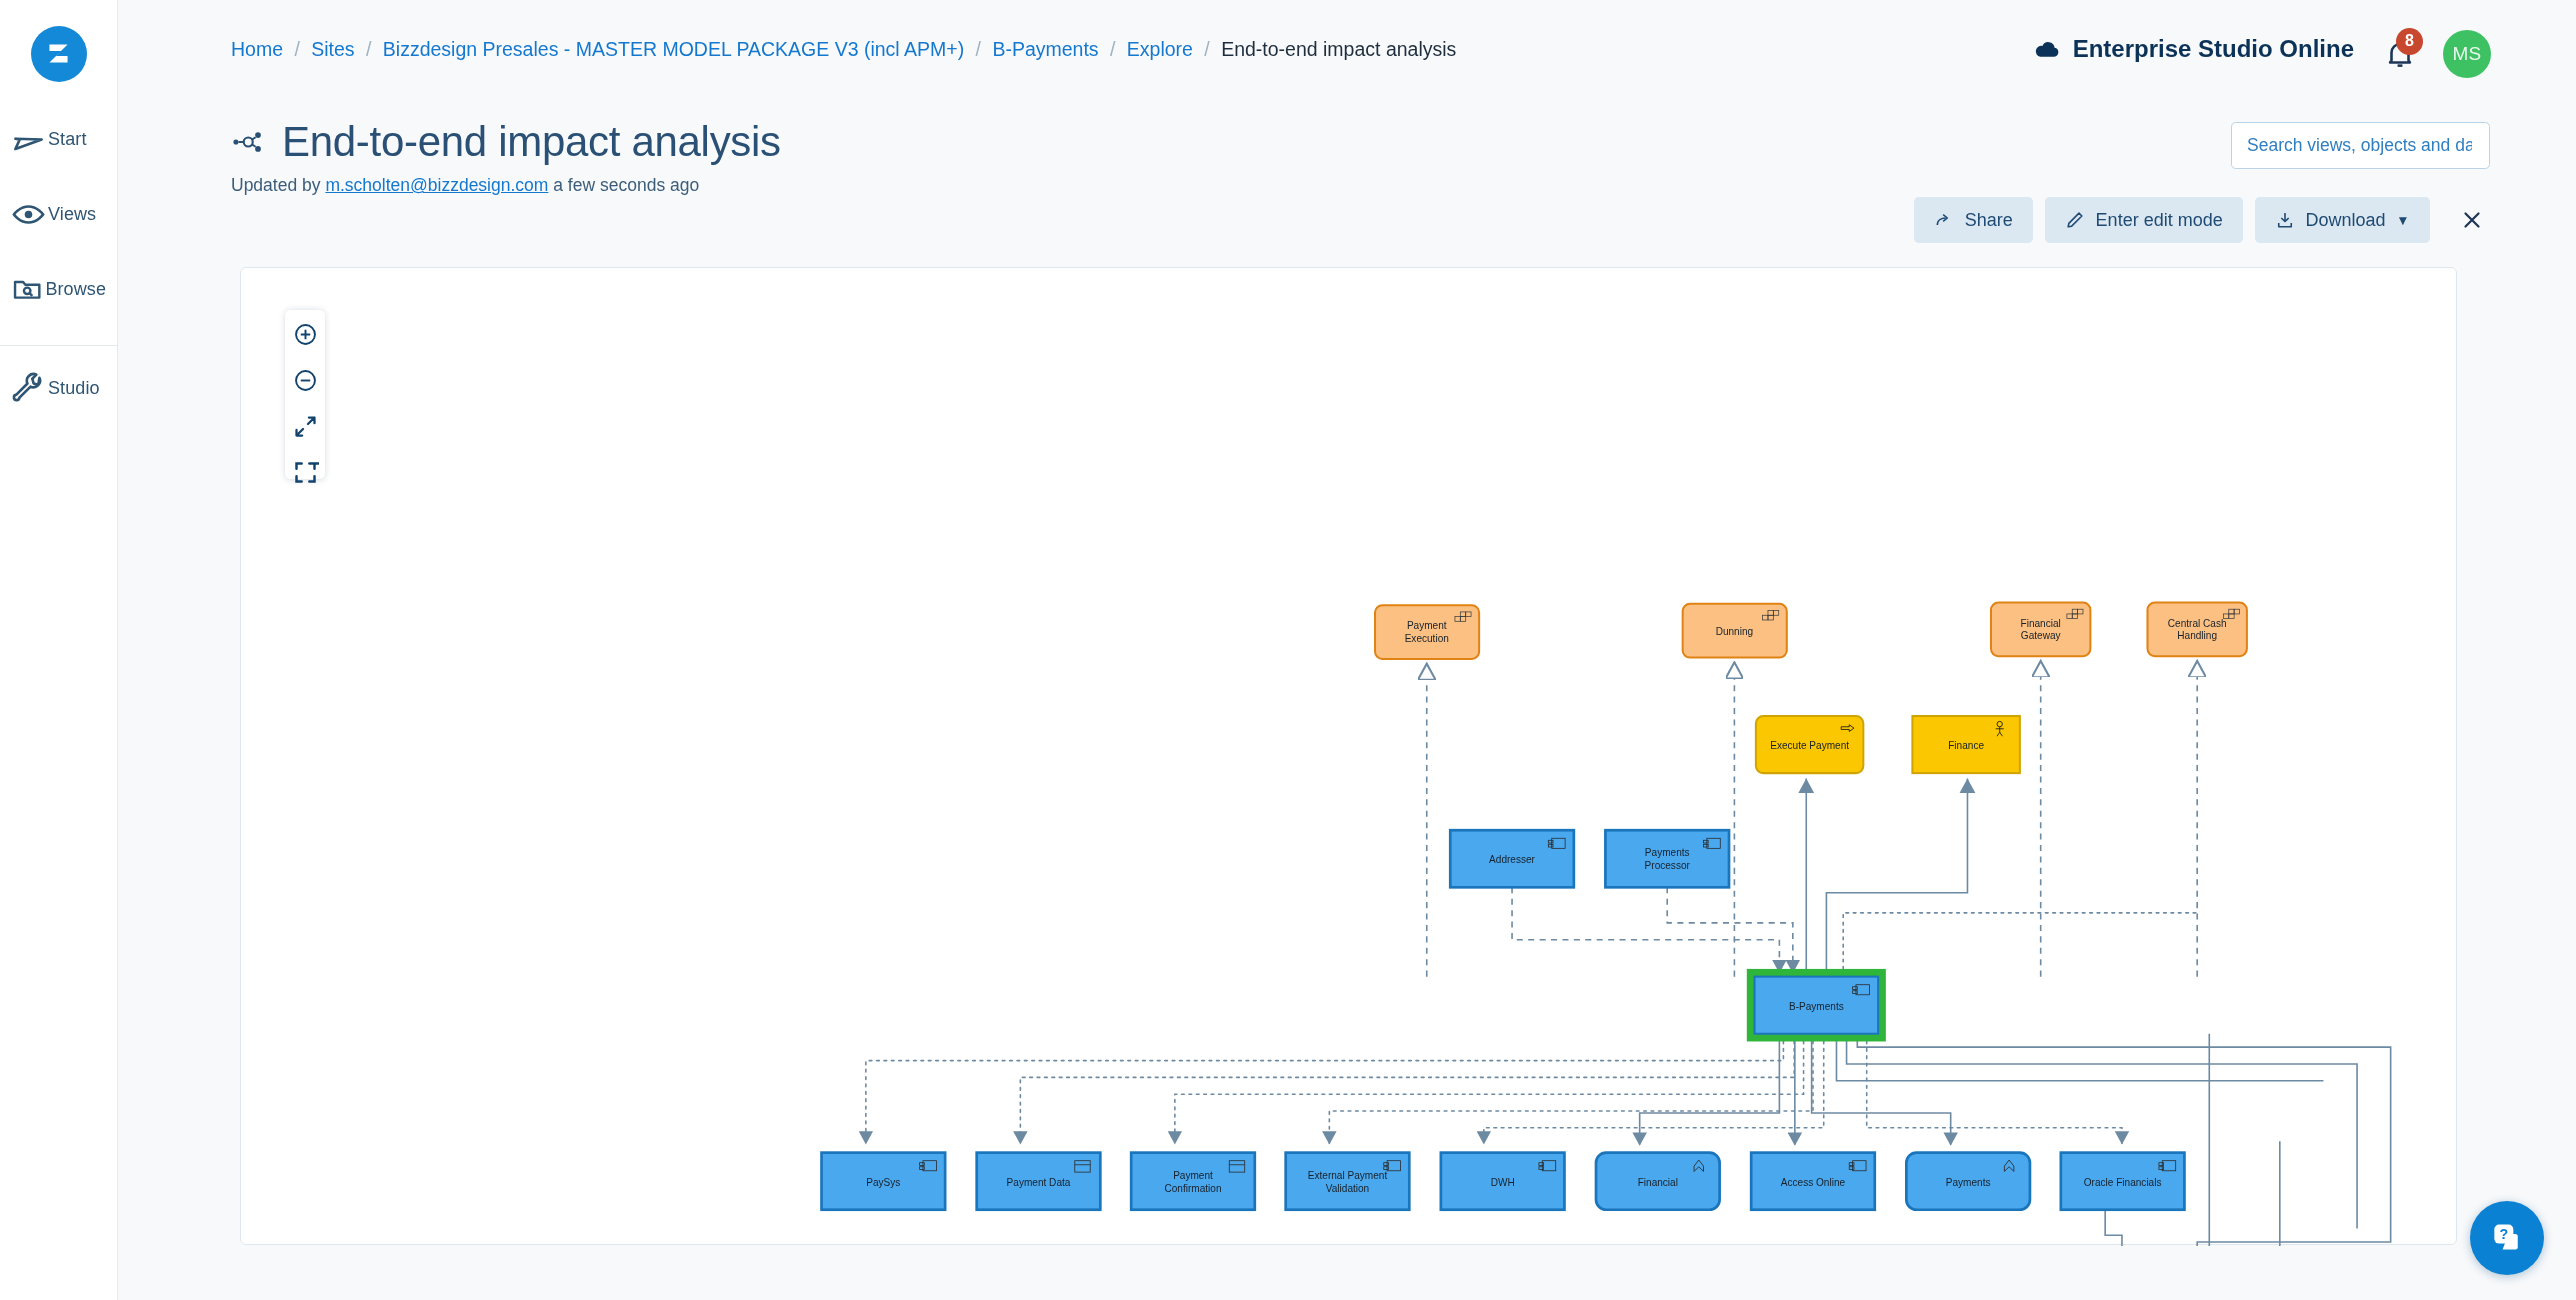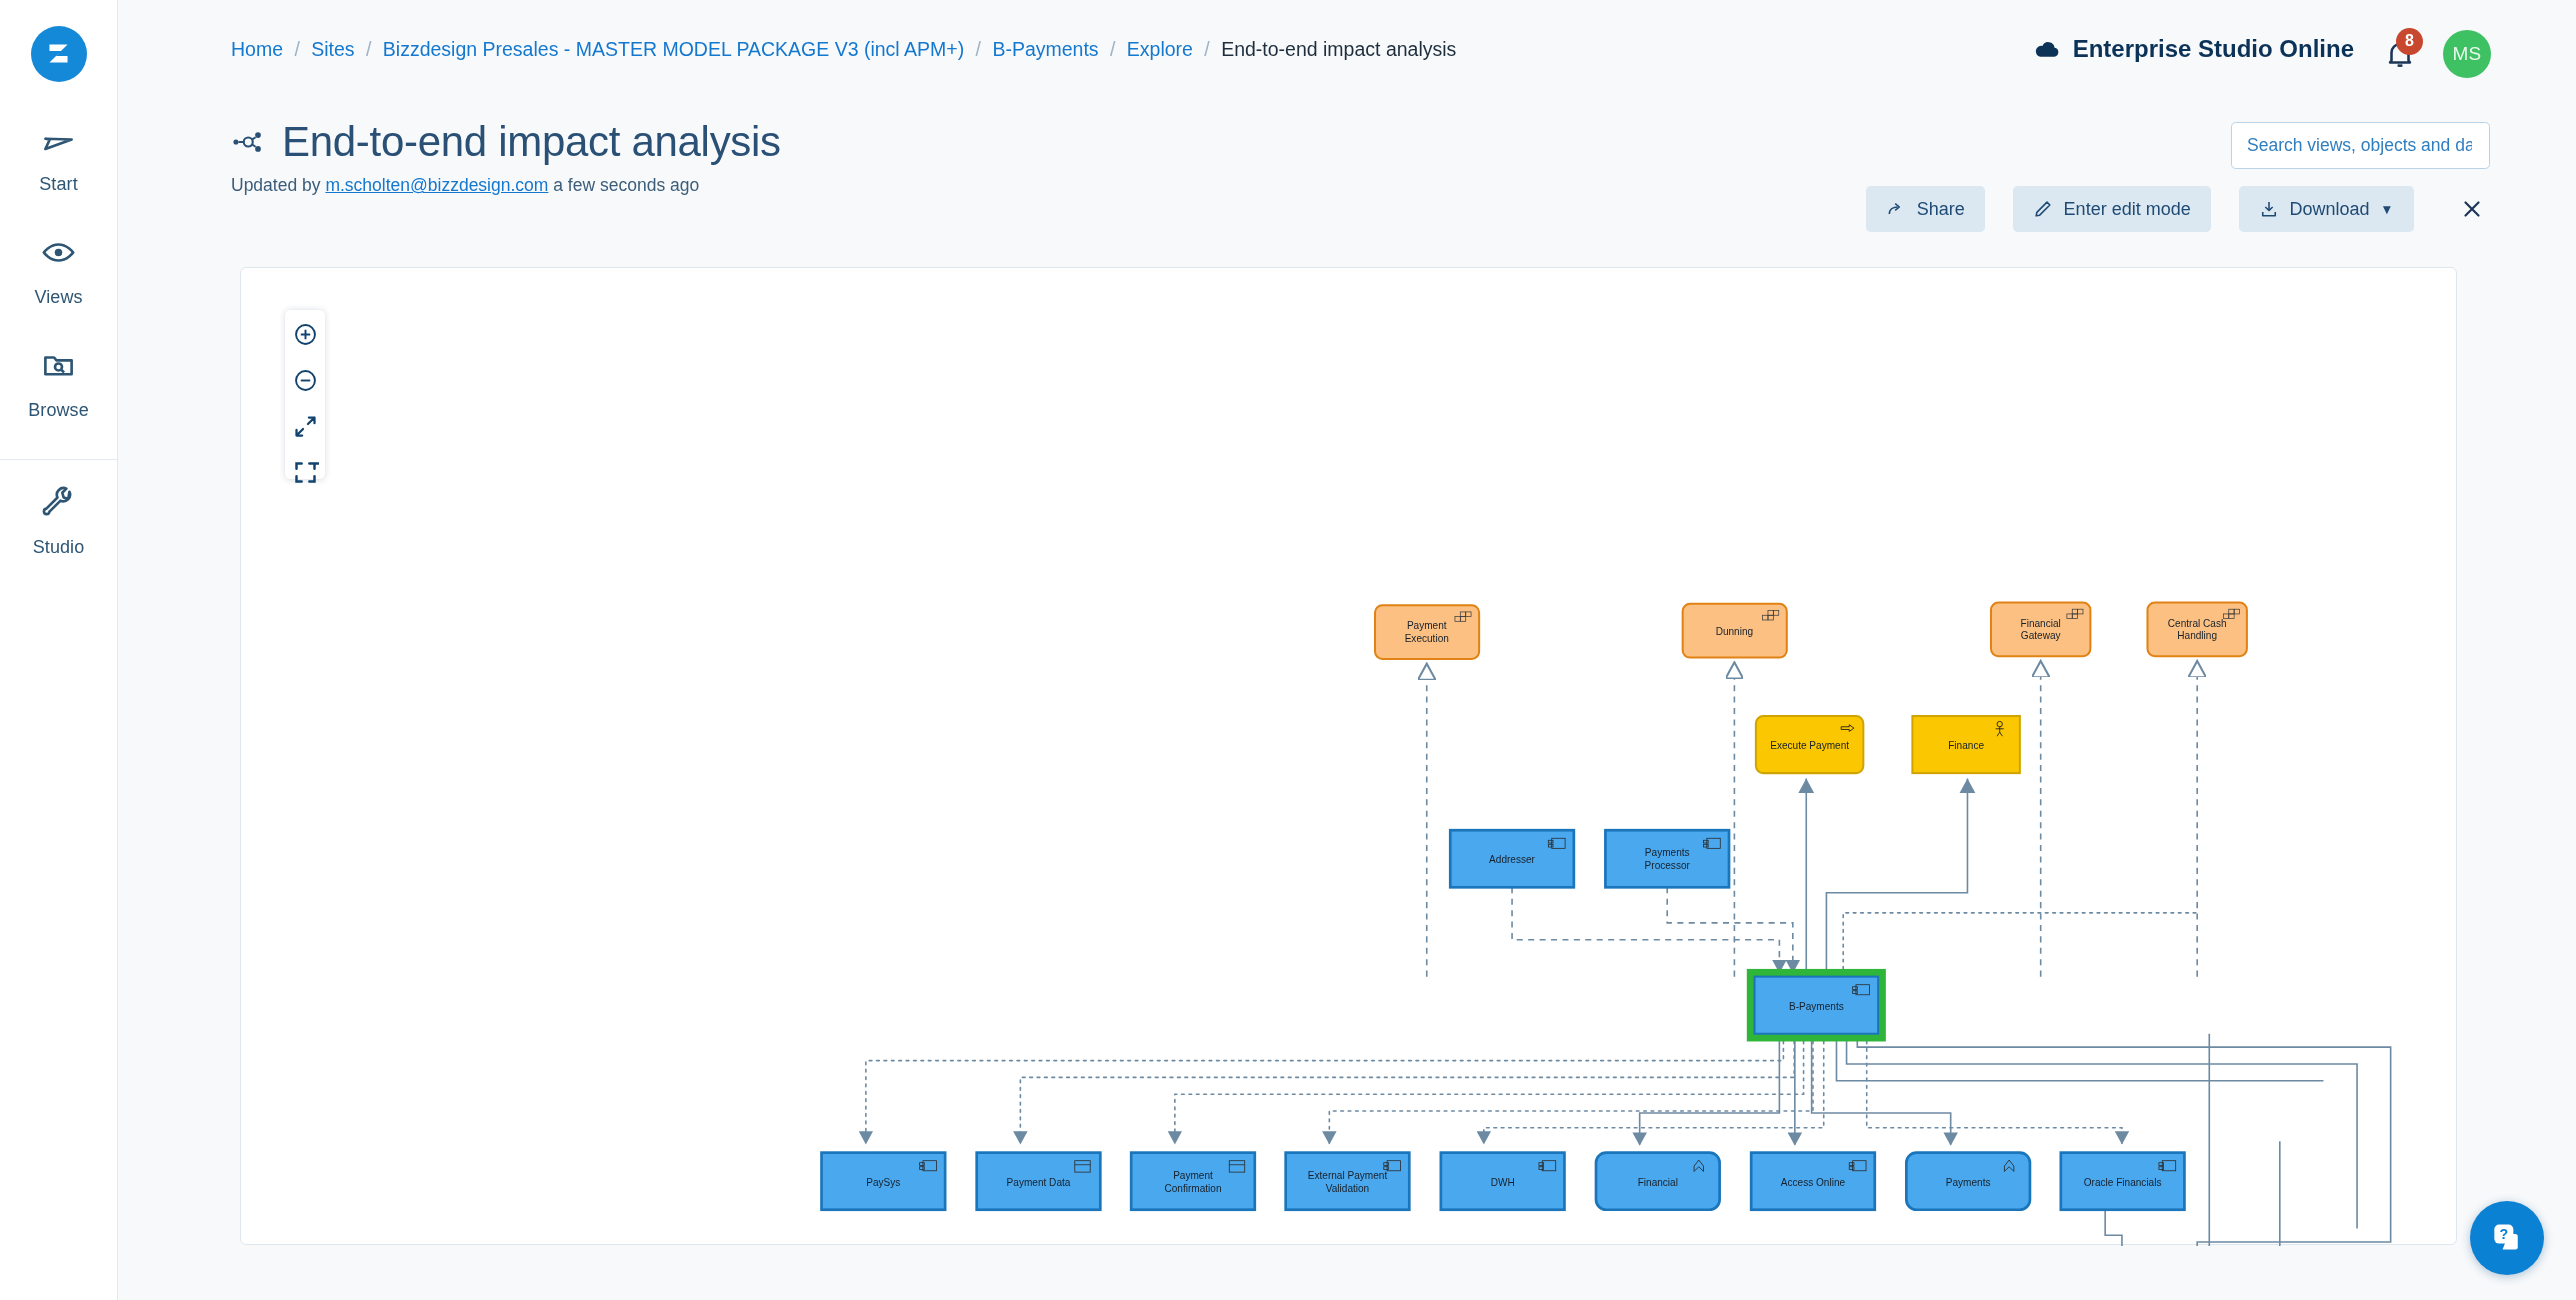--- a/index.html
+++ b/index.html
@@ -17,21 +17,21 @@
     background:#ffffff; border-right:0.7px solid #e3e9ef;
     display:flex; flex-direction:column; align-items:center;
   }
   #logo {
     width:56px; height:56px; border-radius:50%;
     background:#1489d8; margin-top:25.5px;
     display:flex; align-items:center; justify-content:center;
   }
   .rail-item {
     width:95px; margin-top:40px; cursor:pointer;
-    display:flex; flex-direction:column; align-items:center; gap:17px;
+    display:flex; flex-direction:row; align-items:center; gap:2px;
   }
   .rail-item:first-of-type { margin-top:52px; }
   .rail-label { font-size:18px; color:#2e5573; font-weight:400; letter-spacing:0.1px;}
   .rail-sep { width:118px; height:0.7px; background:#e3e9ef; margin-top:38px; }
 
   
   #topbar {
     position:absolute; left:118px; top:0; right:0; height:104px; background:#f7f9fb;
   }
   #crumbs {
@@ -74,22 +74,22 @@
     border:0.7px solid #b9d3e8; border-radius:4.7px; background:#fff;
     display:flex; align-items:center; padding:0 10.8px 0 15px; gap:6.7px;
   }
   #search input {
     flex:1; border:none; outline:none; font-size:17.5px;
     font-family:"Liberation Sans", sans-serif; color:#1f3d5c; background:transparent;
   }
   #search input::placeholder { color:#2f7ec0; }
 
   #actions {
-    position:absolute; right:83px; top:186px;
-    display:flex; align-items:center; gap:28px;
+    position:absolute; right:83px; top:197px;
+    display:flex; align-items:center; gap:12px;
   }
   .btn {
     height:46px; background:#dbe8f2; border:none; border-radius:4.7px;
     color:#1f4a73; font-size:18px; font-family:"Liberation Sans", sans-serif;
     display:flex; align-items:center; gap:10.8px; padding:0 20px; cursor:pointer;
     white-space:nowrap;
   }
   #close-btn {
     width:42px; height:42px; background:transparent; border:none; cursor:pointer;
     display:flex; align-items:center; justify-content:center; margin-left:9.4px;

